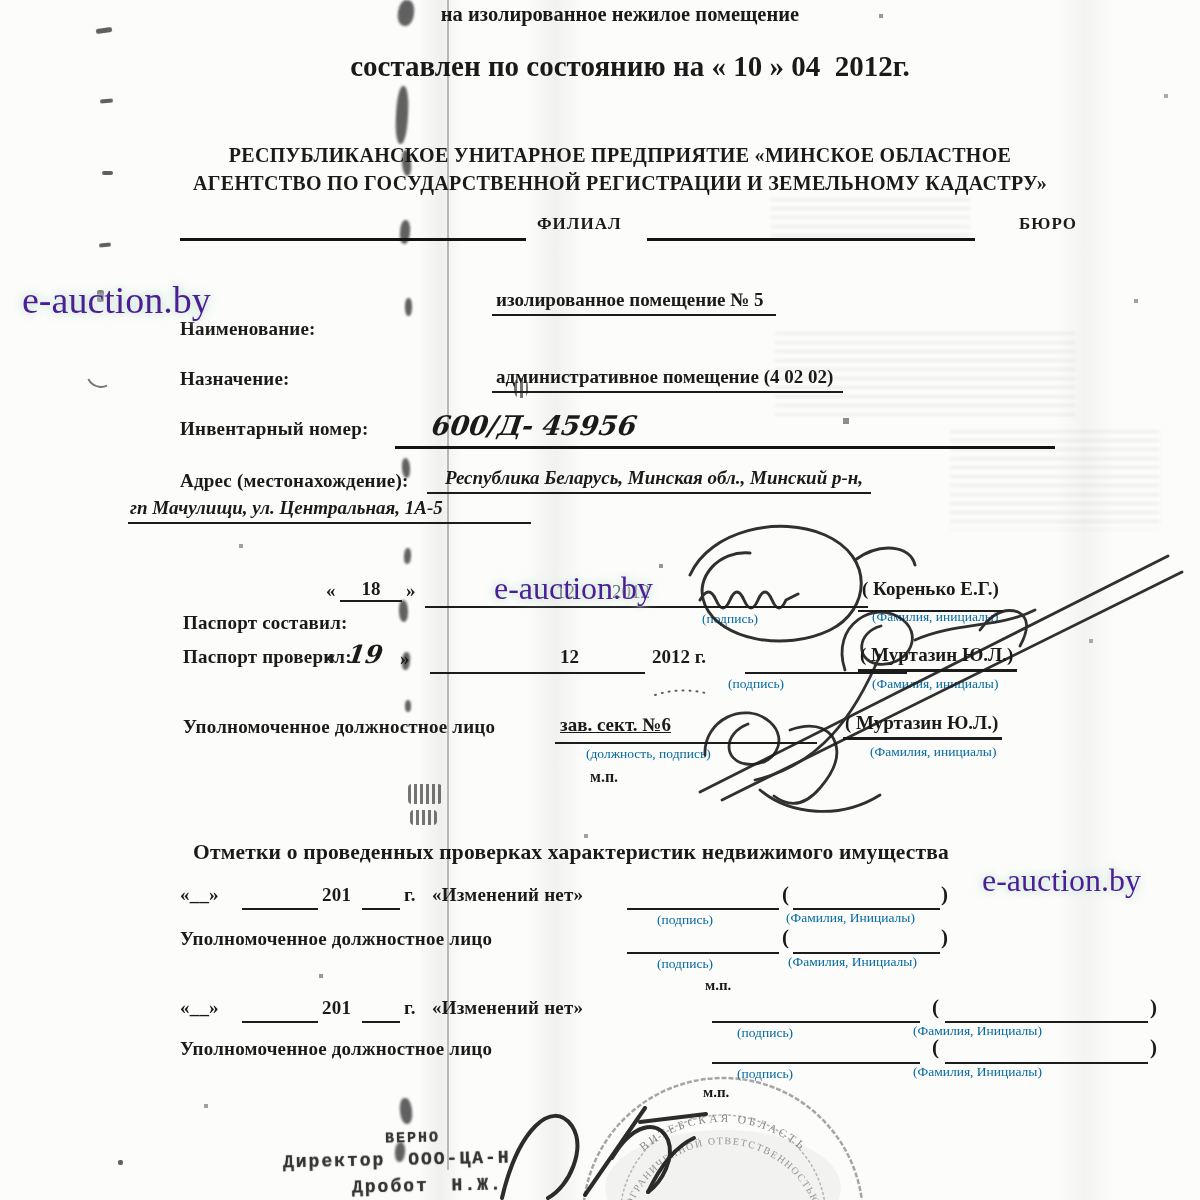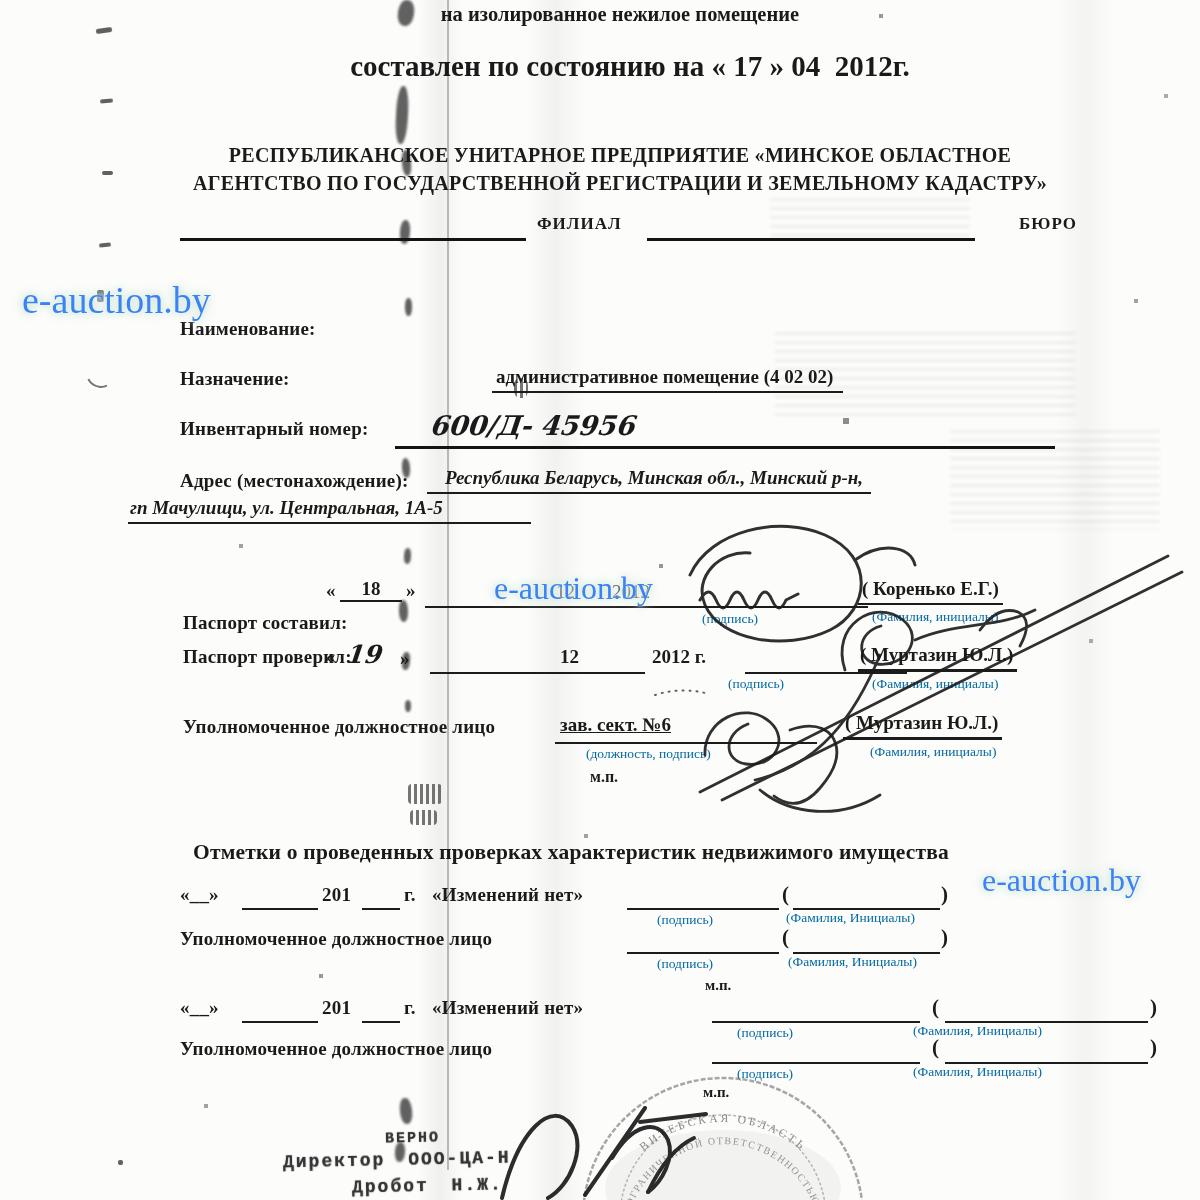--- a/index.html
+++ b/index.html
@@ -13,21 +13,21 @@
   .ctr{text-align:center;}
   .lbl{font-size:19px;font-weight:bold;letter-spacing:.2px;white-space:nowrap;}
   .val{font-size:19px;font-weight:bold;white-space:nowrap;}
   .cap{font-size:13.5px;white-space:nowrap;color:#0369a1;}
   .ul{border-bottom:2px solid #1c1c1c;}
   .rule{background:#1c1c1c;height:2px;}
   .rule3{background:#141414;height:3px;}
   .paren{font-size:21px;font-weight:bold;}
   .hand{font-family:"DejaVu Serif",serif;font-style:italic;font-weight:bold;transform:skewX(-8deg);}
   .wm{
-    font-family:"Liberation Serif",serif;color:#3b82f6;white-space:nowrap;z-index:6;
+    font-family:"Liberation Serif",serif;color:#4c1d95;white-space:nowrap;z-index:6;
     text-shadow:0 0 2px #eaf5ee,0 0 6px #cfe6d8,0 0 11px #cde3d6,0 0 16px #d6ebdf;
     filter:blur(.3px);
   }
   .stampline{
     font-family:"Liberation Mono",monospace;font-weight:bold;color:#1f1f1f;
     letter-spacing:2px;word-spacing:10px;white-space:nowrap;opacity:.9;
     text-shadow:0 0 1px #333;transform:rotate(-1.2deg);filter:blur(.3px);z-index:4;
   }
   .blob{position:absolute;background:#2e2e2e;border-radius:45%;filter:blur(1px);opacity:.75;z-index:1;}
   .mark{position:absolute;background:#3a3a3a;border-radius:2px;filter:blur(.6px);opacity:.8;z-index:1;}
@@ -82,55 +82,56 @@
   <div class="abs" style="left:0;top:0;width:2px;height:2px;z-index:1;opacity:.6;
     box-shadow:845px 420px 0 2px #444, 660px 565px 0 1px #555, 1135px 300px 0 1px #666, 880px 15px 0 1px #555,
                240px 545px 0 1px #666, 1090px 640px 0 1px #777, 320px 975px 0 1px #555, 585px 835px 0 1px #666,
                1165px 95px 0 1px #777, 205px 1105px 0 1px #666;"></div>
 
   <div class="abs ctr b" style="left:55px;top:3px;width:1130px;font-size:20.5px;z-index:2;">на изолированное нежилое помещение</div>
 
   <div class="abs ctr b" style="left:55px;top:50px;width:1150px;font-size:29px;z-index:2;">
     <span>составлен по состоянию на</span>
     <span>«</span>
-    <span>17</span>
+    <span>10</span>
     <span>»</span>
     <span>04</span>&nbsp;
     <span>2012г.</span>
   </div>
 
   <div class="abs ctr b" style="left:55px;top:172px;width:1130px;font-size:20px;letter-spacing:.3px;z-index:2;">АГЕНТСТВО ПО ГОСУДАРСТВЕННОЙ РЕГИСТРАЦИИ И ЗЕМЕЛЬНОМУ КАДАСТРУ»</div>
   <div class="abs ctr b" style="left:55px;top:144px;width:1130px;font-size:20px;letter-spacing:.3px;z-index:2;">РЕСПУБЛИКАНСКОЕ УНИТАРНОЕ ПРЕДПРИЯТИЕ «МИНСКОЕ ОБЛАСТНОЕ</div>
 
   <div class="abs rule3" style="left:180px;top:238px;width:346px;z-index:2;"></div>
   <div class="abs b" style="left:537px;top:214px;font-size:17px;letter-spacing:1px;z-index:2;">ФИЛИАЛ</div>
   <div class="abs rule3" style="left:647px;top:238px;width:328px;z-index:2;"></div>
   <div class="abs b" style="left:983px;top:214px;font-size:17px;letter-spacing:1px;z-index:2;margin-left:36px;">БЮРО</div>
 
   <div class="abs lbl" style="left:180px;top:274px;z-index:2;margin-top:44px;">Наименование:</div>
+  <div class="abs val ul" style="left:492px;top:289px;padding:0 12px 3px 4px;z-index:2;">изолированное помещение  № 5</div>
 
   <div class="abs lbl" style="left:180px;top:368px;z-index:2;">Назначение:</div>
   <div class="abs val ul" style="left:492px;top:366px;padding:0 10px 3px 4px;z-index:2;">административное помещение  (4 02 02)</div>
 
   <div class="abs lbl" style="left:180px;top:418px;z-index:2;">Инвентарный номер:</div>
   <div class="abs hand" style="left:432px;top:410px;font-size:27px;z-index:2;">600/Д- 45956</div>
   <div class="abs rule3" style="left:395px;top:446px;width:660px;z-index:2;"></div>
 
   <div class="abs lbl" style="left:180px;top:470px;z-index:2;">Адрес (местонахождение):</div>
   <div class="abs val ul" style="left:427px;top:467px;font-style:italic;padding:0 8px 3px 18px;z-index:2;">Республика Беларусь, Минская обл., Минский р-н,</div>
   <div class="abs val ul" style="left:128px;top:497px;font-style:italic;padding:0 88px 3px 2px;z-index:2;">гп Мачулищи, ул. Центральная, 1А-5</div>
 
   <div class="abs lbl" style="left:183px;top:580px;z-index:2;margin-top:32px;">Паспорт составил:</div>
   <span class="abs lbl" style="left:326px;top:580px;z-index:2;">«</span>
   <div class="abs val ul ctr" style="left:340px;top:578px;width:62px;z-index:2;">18</div>
   <span class="abs lbl" style="left:406px;top:580px;z-index:2;">»</span>
   <div class="abs rule" style="left:425px;top:606px;width:443px;z-index:2;"></div>
   <span class="abs" style="left:556px;top:581px;font-size:19px;color:#2d2d2d;z-index:2;">12</span>
   <span class="abs" style="left:612px;top:581px;font-size:19px;color:#2d2d2d;z-index:2;">2012</span>
-  <div class="abs val ul" style="left:858px;top:578px;padding:0 4px 3px 4px;z-index:2;">( Коренько Е.Г.)</div>
+  <div class="abs val ul" style="left:858px;top:578px;padding:0 4px 10px 4px;z-index:2;">( Коренько Е.Г.)</div>
   <div class="abs cap" style="left:702px;top:611px;z-index:2;">(подпись)</div>
   <div class="abs cap" style="left:872px;top:609px;z-index:2;">(Фамилия, инициалы)</div>
 
   <div class="abs lbl" style="left:183px;top:646px;z-index:2;">Паспорт проверил:</div>
   <span class="abs lbl" style="left:326px;top:646px;z-index:2;">«</span>
   <div class="abs hand" style="left:348px;top:640px;font-size:25px;z-index:2;">19</div>
   <span class="abs lbl" style="left:400px;top:648px;z-index:2;">»</span>
   <div class="abs rule" style="left:430px;top:672px;width:215px;z-index:2;"></div>
   <span class="abs val" style="left:560px;top:646px;z-index:2;">12</span>
   <span class="abs val" style="left:652px;top:646px;z-index:2;">2012 г.</span>

